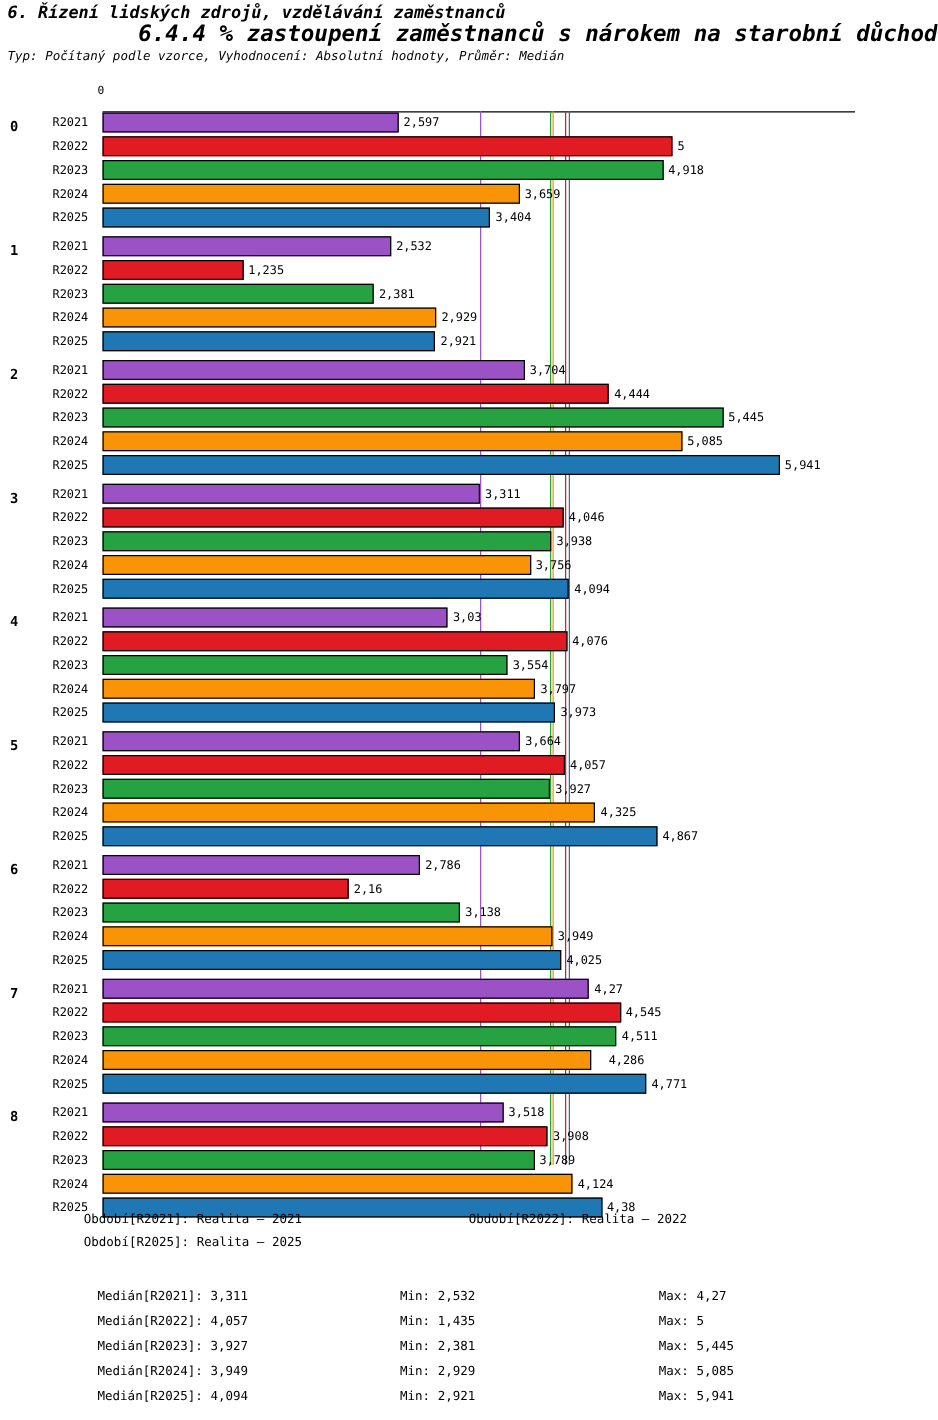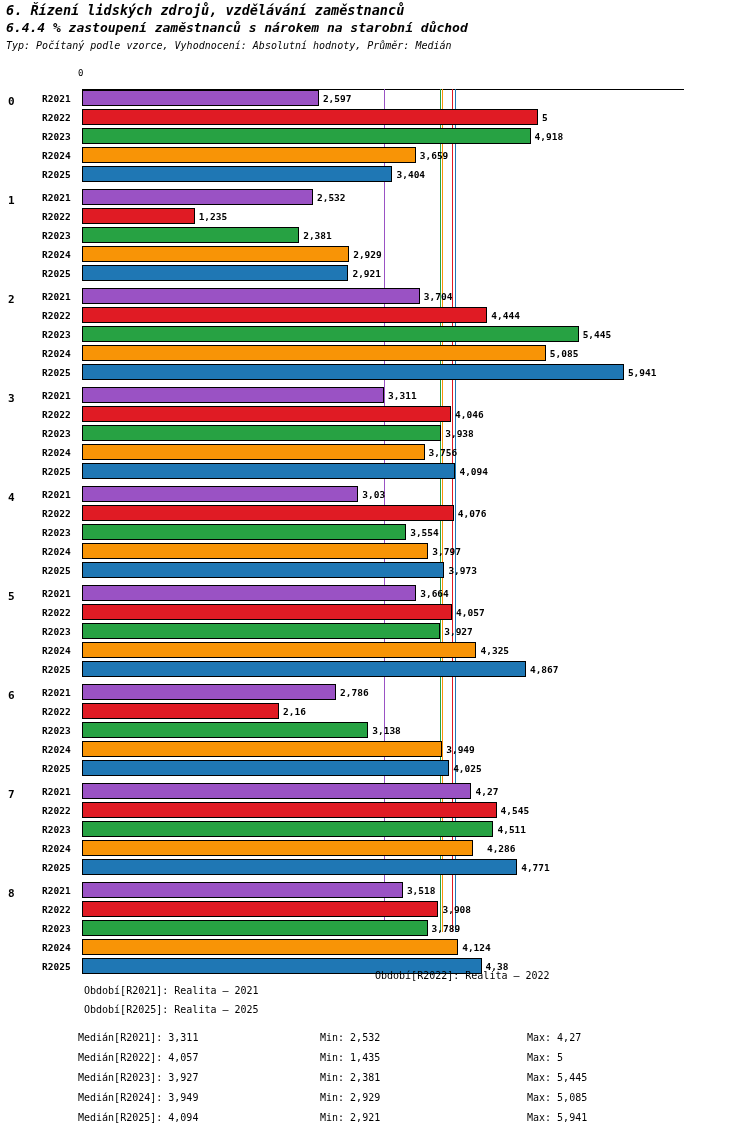--- a/index.html
+++ b/index.html
@@ -20,24 +20,25 @@
     font-style: italic;
   }
   .title1 {
     font-size: 13.5px;
     font-weight: bold;
     letter-spacing: 0px;
     line-height: 17px;
     white-space: nowrap;
   }
   .title2 {
-    font-size: 13px;
+    font-size: 18px;
     font-weight: bold;
     line-height: 17px;
     white-space: nowrap;
+    text-align: right;
   }
   .subtitle {
     font-size: 10px;
     line-height: 14px;
     margin-top: 3px;
     white-space: nowrap;
   }
 
   
   #chart {
@@ -78,21 +79,20 @@
     left: 8px;
     top: 6px;
     font-size: 11px;
     font-weight: bold;
   }
   .row {
     position: absolute;
     left: 0;
     width: 680px;
     height: 19px;
-    font-weight: bold;
   }
   .rlabel {
     position: absolute;
     left: 42px;
     top: 4px;
     font-size: 9.5px;
     white-space: nowrap;
   }
   .bar {
     position: absolute;
@@ -112,21 +112,21 @@
   
   #legend {
     position: absolute;
     left: 0;
     top: 966px;
     width: 750px;
     font-size: 10px;
     line-height: 19px;
   }
   .leg-row { position: relative; height: 19px; }
-  .leg-a { position: absolute; left: 84px; white-space: nowrap; margin-top: 15px; }
+  .leg-a { position: absolute; left: 67px; white-space: nowrap; }
   .leg-b { position: absolute; left: 375px; white-space: nowrap; }
   #stats {
     position: absolute;
     left: 0;
     top: 1028px;
     width: 750px;
     font-size: 10px;
     line-height: 20px;
   }
   .st-row { position: relative; height: 20px; }

